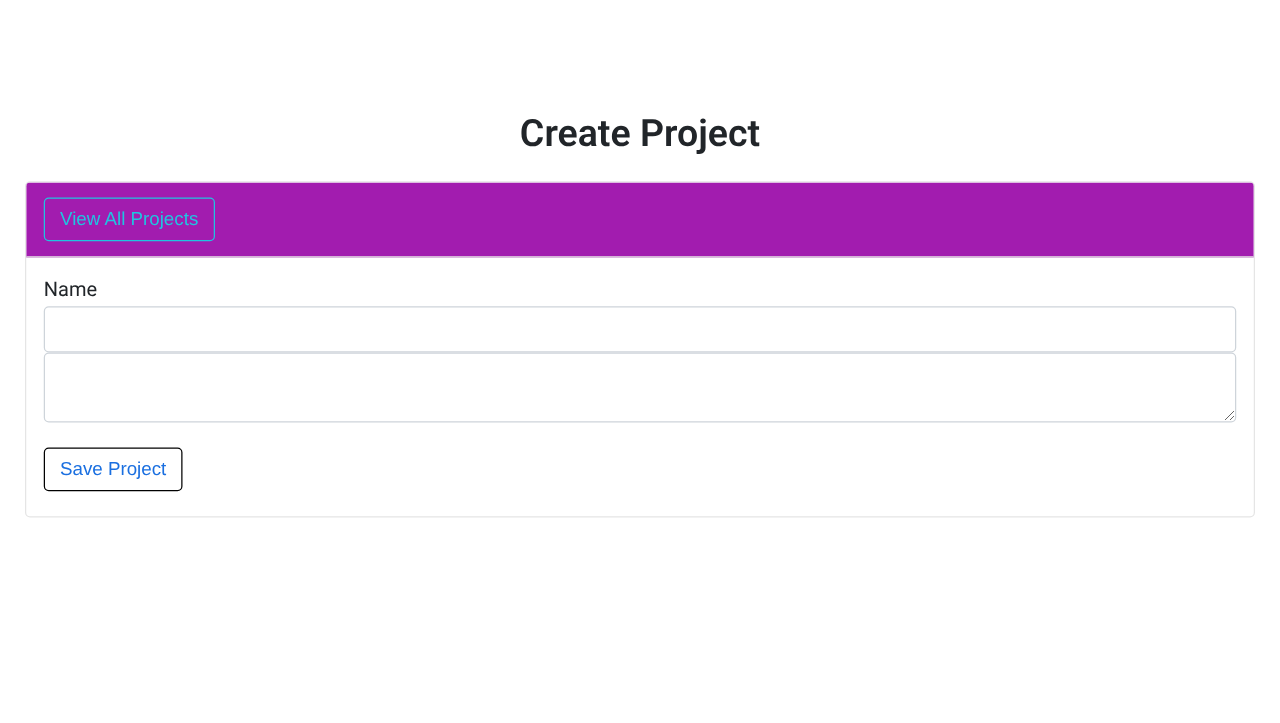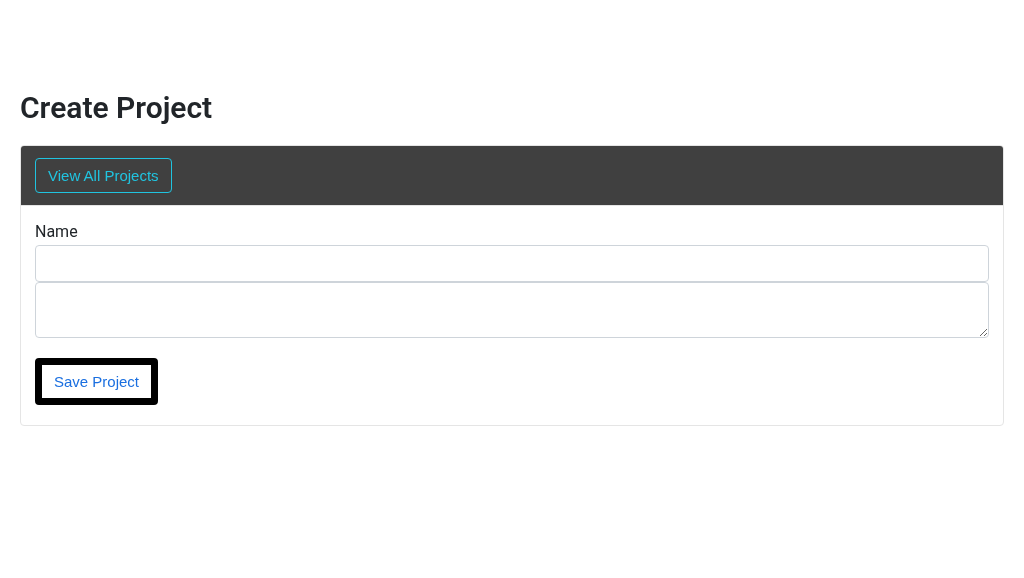--- a/index.html
+++ b/index.html
@@ -12,53 +12,54 @@
       background: #ffffff;
       color: #212529;
       width: 1024px;
       height: 578px;
       padding: 0;
     }
     .container {
       padding: 90px 20px 20px 20px;
     }
     .page-title {
+      text-align: center;
       font-size: 30px;
       font-weight: 600;
       color: #212529;
       margin-bottom: 20px;
     }
     .card {
       border: 1px solid #e5e5e5;
       border-radius: 4px;
       overflow: hidden;
     }
     .card-header {
-      background: #404040;
+      background: #a21caf;
       border-bottom: 1px solid #e5e5e5;
       padding: 12px 14px;
     }
     .btn {
       display: inline-block;
       padding: 6px 12px;
       font-size: 15px;
       line-height: 1.4;
       border-radius: 4px;
       background: transparent;
       cursor: pointer;
       text-align: center;
       white-space: nowrap;
     }
     .btn-outline-info {
       color: #20c4e0;
       border: 1px solid #20c4e0;
     }
     .btn-outline-primary {
       color: #1a6fe0;
-      border: 7px solid #000000;
+      border: 1px solid #000000;
     }
     .card-body {
       padding: 16px 14px 20px 14px;
     }
     .form-group {
       margin-bottom: 0;
     }
     .form-label {
       display: block;
       font-size: 16px;

